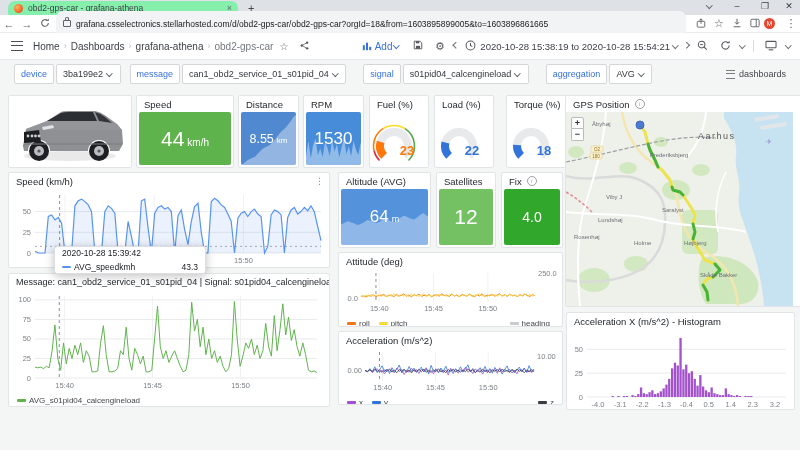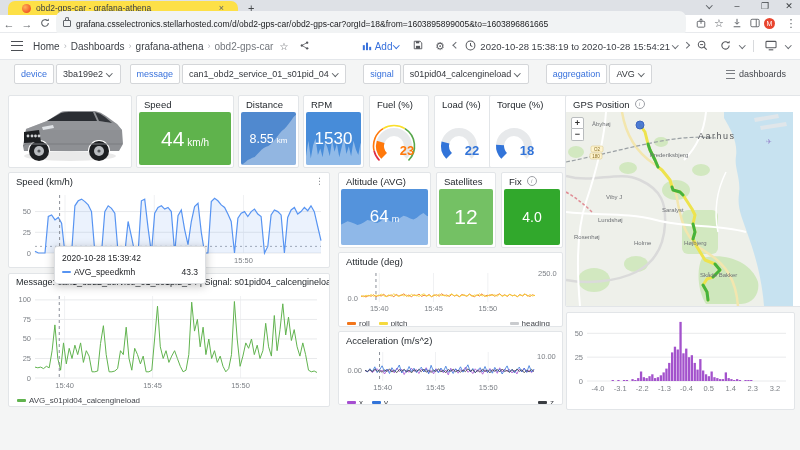--- a/index.html
+++ b/index.html
@@ -1,22 +1,22 @@
 <!DOCTYPE html>
 <html><head>
 <meta charset="utf-8">
 <style>
   html,body{margin:0;padding:0}
   body{width:800px;height:450px;position:relative;overflow:hidden;background:#f4f5f5;
        font-family:"Liberation Sans",sans-serif;-webkit-font-smoothing:antialiased;color:#202226}
   .abs{position:absolute}
   
   #tabstrip{position:absolute;top:0;left:0;right:0;height:15px;background:#dee1e6}
-  #tab{position:absolute;left:8px;top:1px;width:230px;height:14px;background:#fde047;
-       border-radius:7px 7px 0 0;display:flex;align-items:center;padding:0 14px;box-sizing:border-box}
+  #tab{position:absolute;left:8px;top:1px;width:230px;height:14px;background:#86efac;
+       border-radius:7px 7px 0 0;display:flex;align-items:center;padding:0 6px;box-sizing:border-box}
   #tab .fav{width:9px;height:9px;border-radius:50%;background:radial-gradient(circle at 35% 35%,#ffb357,#f05a28 70%);margin-right:5px;flex:0 0 auto}
   #tab .t{font-size:8.5px;color:#3c4043;white-space:nowrap;overflow:hidden;flex:1}
   #tab .x{font-size:9px;color:#5f6368;margin-left:4px}
   #newtab{position:absolute;left:248px;top:2px;font-size:11px;color:#44474a}
   .winbtn{position:absolute;top:1px;font-size:9px;color:#3c4043;width:14px;text-align:center}
   #toolbar{position:absolute;top:15px;left:0;right:0;height:18px;background:#fff;border-bottom:1px solid #e8eaed;box-sizing:border-box;display:flex;align-items:center}
   .navic{font-size:11px;color:#5f6368;width:18px;text-align:center;flex:0 0 auto}
   #omnibox{height:25px;background:#f1f3f4;border-radius:7px;flex:1;margin:0 6px 0 2px;display:flex;align-items:center;padding:0 7px;min-width:0}
   #omnibox .url{font-size:8.5px;color:#202124;white-space:nowrap;overflow:hidden}
   .lock{width:6px;height:5px;border:1px solid #5f6368;border-radius:1px;position:relative;margin-right:5px;flex:0 0 auto}
@@ -58,21 +58,21 @@
   svg text.tick{font-size:7.5px;fill:#7d8187;font-family:"Liberation Sans",sans-serif}
   svg text.mlabel{font-size:6px;fill:#6f7276;font-family:"Liberation Sans",sans-serif}
   svg text.mbig{font-size:9px;fill:#55585c;letter-spacing:1.5px}
   svg text.mbadge{font-size:4.5px;fill:#8a6d1f;font-family:"Liberation Sans",sans-serif}
   .legend{display:flex;align-items:center;padding:0 8px;height:13px}
   .legend-item{display:flex;align-items:center;font-size:8px;color:#44474d;margin-right:9px}
   .dash-swatch{width:9px;height:2.5px;border-radius:1px;margin-right:3px}
   .push-right{margin-left:auto !important}
   
   #tooltip{position:absolute;left:54px;top:158px;width:136px;background:#fff;border:1px solid #dcdee1;
-           border-radius:3px;box-shadow:0 2px 10px rgba(0,0,0,.25);padding:6px 7px;z-index:60}
+           border-radius:3px;box-shadow:0 2px 10px rgba(0,0,0,.25);padding:1px 7px;z-index:60}
   #tooltip .tt-time{font-size:8.5px;color:#202226;margin-bottom:4px}
   #tooltip .tt-row{display:flex;align-items:center;font-size:8.5px;color:#202226}
   #tooltip .tt-val{margin-left:auto;font-weight:500}
   
   .mapzoom{position:absolute;left:5px;top:21px;width:13px;z-index:5}
   .mapzoom div{width:13px;height:12px;background:#fff;border:1px solid #b9bcbe;box-sizing:border-box;
                text-align:center;line-height:11px;font-size:9px;color:#333;font-weight:700}
   .mapzoom div:first-child{border-radius:2px 2px 0 0}
   .mapzoom div:last-child{border-top:none;border-radius:0 0 2px 2px}
 </style>
@@ -311,21 +311,21 @@
       </svg>
   </div>
   <div class="panel" style="left:434px;top:7px;width:60px;height:73px">
     <div class="ptitle">Load (%)</div>
     <svg width="56" height="52" style="position:absolute;left:2px;top:18px">
         <path d="M12.10 41.90 A14 14 0 1 1 31.90 41.90" stroke="#e7e9eb" stroke-width="8" fill="none" stroke-linecap="butt"></path>
         <path d="M12.10 41.90 A14 14 0 0 1 8.44 28.52" stroke="#3274d9" stroke-width="8" fill="none"></path>
         <text x="35" y="41" text-anchor="middle" fill="#3274d9" font-size="13" font-weight="bold" font-family="Liberation Sans, sans-serif">22</text>
       </svg>
   </div>
-  <div class="panel" style="left:489px;top:7px;width:82px;height:73px">
+  <div class="panel" style="left:506px;top:7px;width:82px;height:73px">
     <div class="ptitle">Torque (%)</div>
     <svg width="56" height="52" style="position:absolute;left:2px;top:18px">
         <path d="M12.10 41.90 A14 14 0 1 1 31.90 41.90" stroke="#e7e9eb" stroke-width="8" fill="none" stroke-linecap="butt"></path>
         <path d="M12.10 41.90 A14 14 0 0 1 8.03 31.12" stroke="#3274d9" stroke-width="8" fill="none"></path>
         <text x="35" y="41" text-anchor="middle" fill="#3274d9" font-size="13" font-weight="bold" font-family="Liberation Sans, sans-serif">18</text>
       </svg>
   </div>
 
   <div class="panel" style="left:565px;top:7px;width:269px;height:212px">
     <div class="ptitle">
@@ -538,20 +538,21 @@
           <span>y</span>
         </span>
         <span class="legend-item push-right" style="margin-right: 0px;">
           <span class="dash-swatch" style="background: rgb(58, 61, 66);"></span>
           <span>z</span>
         </span>
       </div>
   </div>
 
   <div class="panel" style="left:566px;top:224px;width:229px;height:98px">
+    <div class="ptitle">Acceleration X (m/s^2) - Histogram</div>
     <svg width="227" height="80">
         <line x1="20" x2="219" y1="68" y2="68" stroke="#e9eaec" stroke-width="1"></line>
         <text x="16" y="70.5" text-anchor="end" class="tick">0</text>
         <line x1="20" x2="219" y1="44.15384615384615" y2="44.15384615384615" stroke="#e9eaec" stroke-width="1"></line>
         <text x="16" y="46.65384615384615" text-anchor="end" class="tick">25</text>
         <line x1="20" x2="219" y1="20.307692307692307" y2="20.307692307692307" stroke="#e9eaec" stroke-width="1"></line>
         <text x="16" y="22.807692307692307" text-anchor="end" class="tick">50</text>
         <text x="31.05555555555556" y="78" text-anchor="middle" class="tick">-4.0</text>
         <text x="53.16666666666667" y="78" text-anchor="middle" class="tick">-3.1</text>
         <text x="75.27777777777777" y="78" text-anchor="middle" class="tick">-2.2</text>

